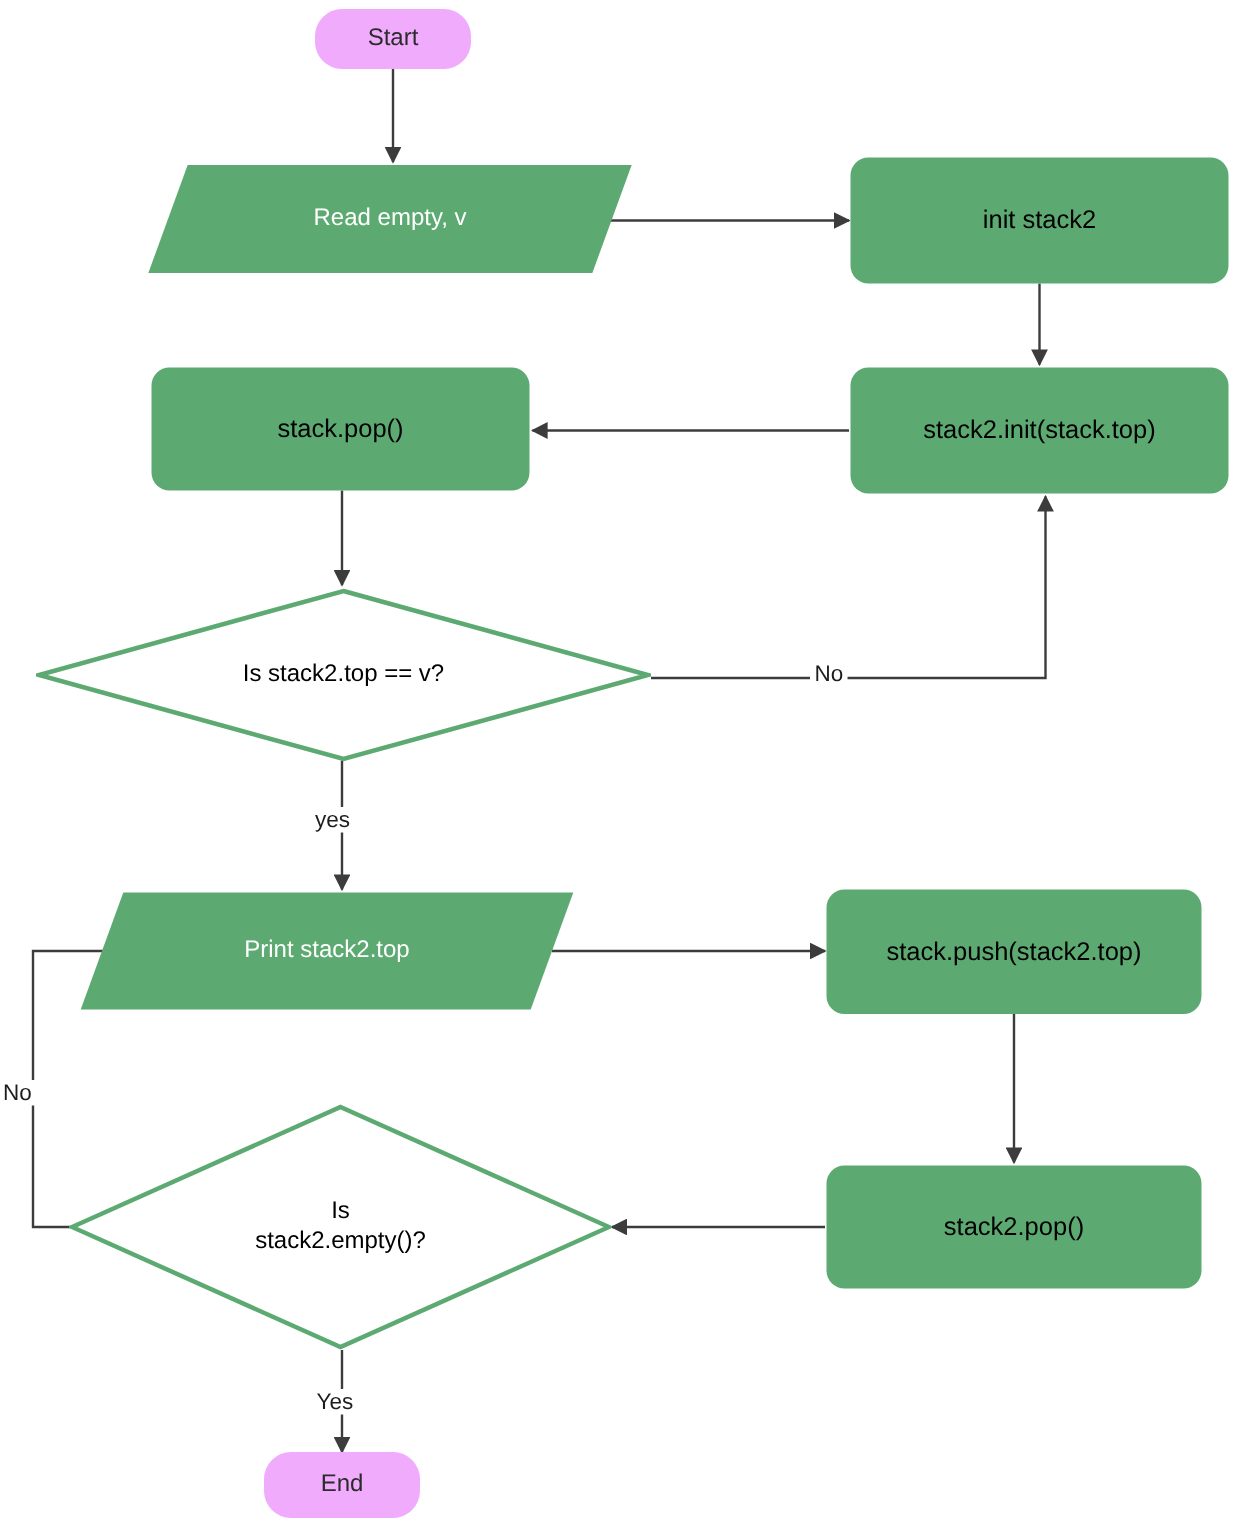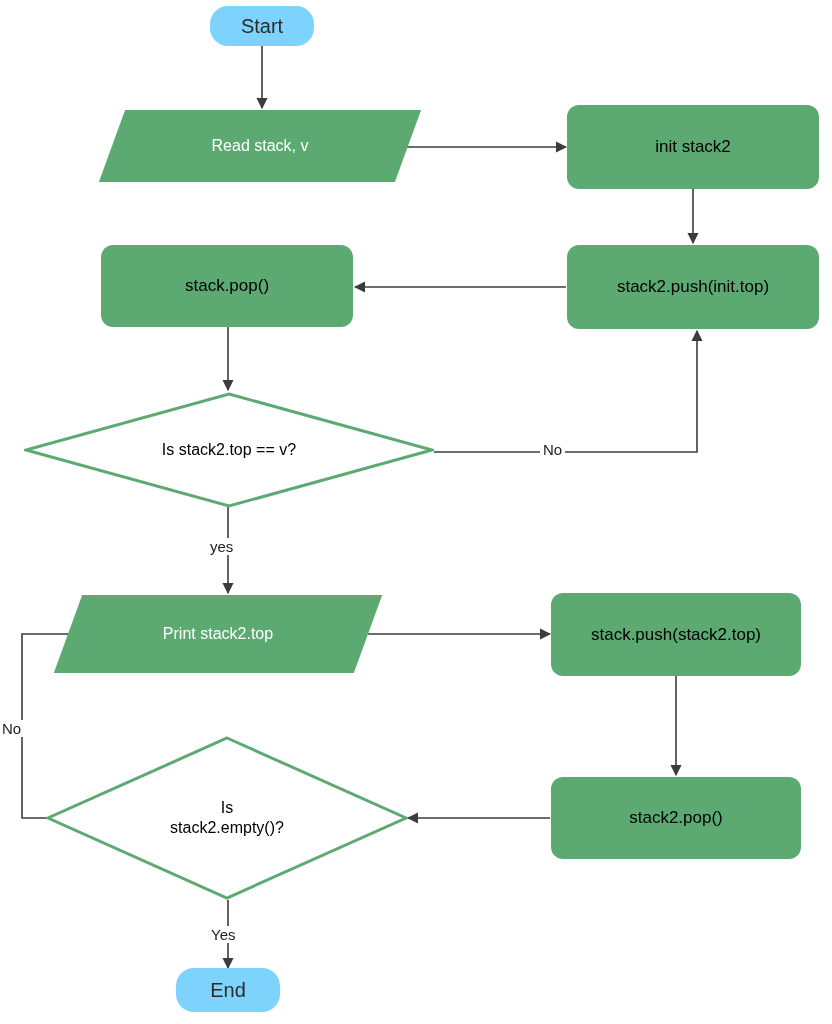--- a/index.html
+++ b/index.html
@@ -35,24 +35,24 @@
     text-align: center;
   }
   .node-label {
     display: block;
     line-height: 1.25;
     white-space: pre-line;
   }
 
   
   .term {
-    background: #7dd3fc;
+    background: #f0abfc;
     border-radius: 18px;
     color: #2b2b2b;
-    font-size: 20px;
+    font-size: 16px;
   }
 
   
   .process {
     background: #5caa72;
     border-radius: 12px;
     color: #000000;
     font-size: 17px;
   }
 
@@ -141,29 +141,29 @@
       <path d="M 228 900 L 228 968"></path>
     </g>
   </svg>
 
   <div class="node term" style="left:210px; top:6px; width:104px; height:40px;">
     <span class="node-label">Start</span>
   </div>
 
   <div class="node io" style="left:112px; top:110px; width:296px; height:72px;">
     <span class="skew-bg"></span>
-    <span class="node-label">Read stack, v</span>
+    <span class="node-label">Read empty, v</span>
   </div>
 
   <div class="node process" style="left:567px; top:105px; width:252px; height:84px;">
     <span class="node-label">init stack2</span>
   </div>
 
   <div class="node process" style="left:567px; top:245px; width:252px; height:84px;">
-    <span class="node-label">stack2.push(init.top)</span>
+    <span class="node-label">stack2.init(stack.top)</span>
   </div>
 
   <div class="node process" style="left:101px; top:245px; width:252px; height:82px;">
     <span class="node-label">stack.pop()</span>
   </div>
 
   <div class="node decision" style="left:24px; top:392px; width:410px; height:116px;">
     <svg class="diamond-bg" viewBox="0 0 410 116" preserveAspectRatio="none">
       <polygon points="205,2 408,58 205,114 2,58" fill="#ffffff" stroke="#5caa72" stroke-width="3" vector-effect="non-scaling-stroke"></polygon>
     </svg>

